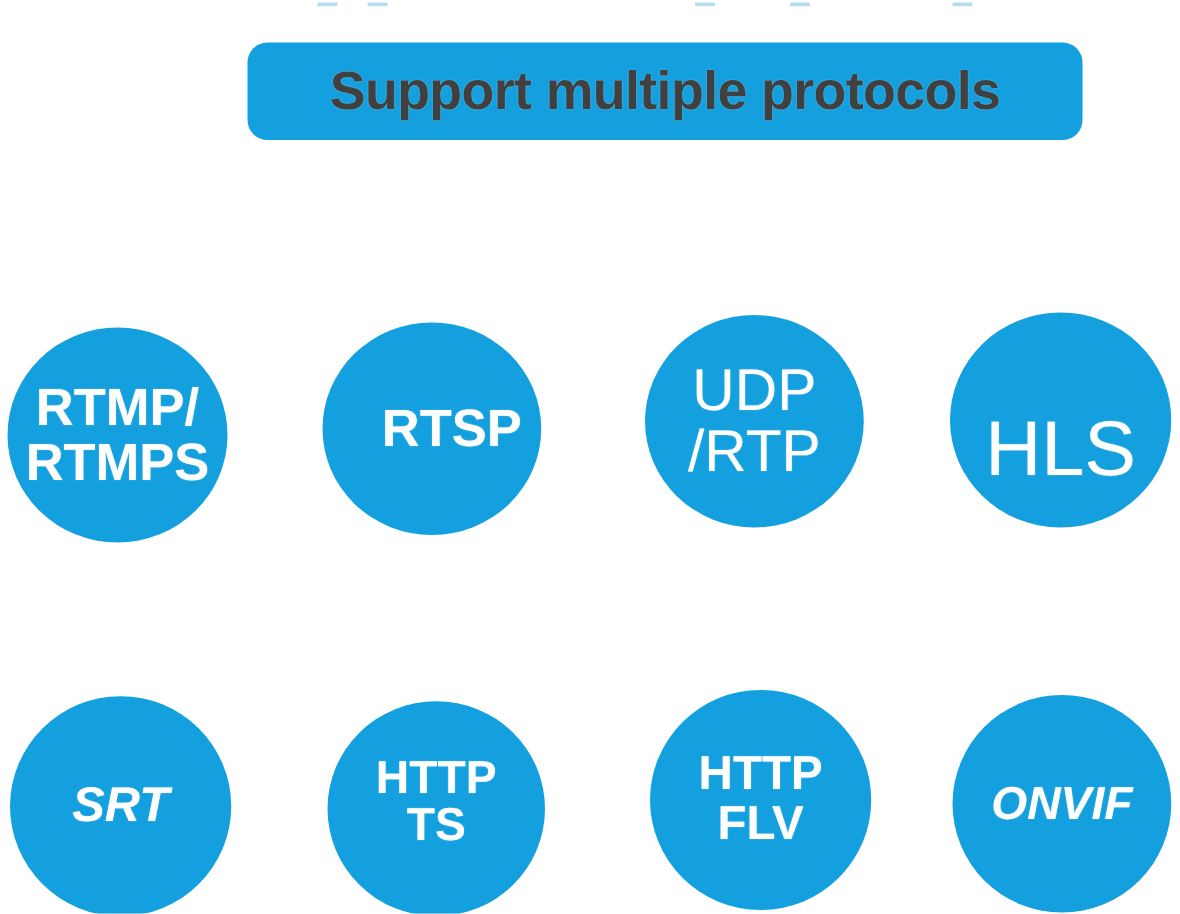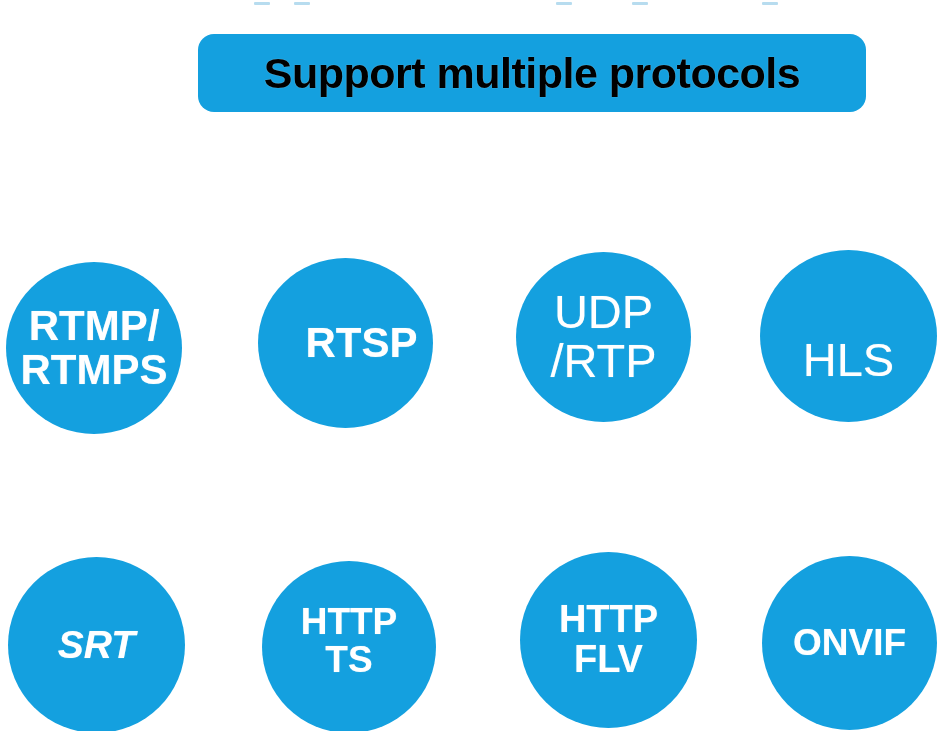--- a/index.html
+++ b/index.html
@@ -46,21 +46,21 @@
     width: 668px;
     height: 78px;
     background: #14a0df;
     border-radius: 16px;
     display: flex;
     align-items: center;
     justify-content: center;
     box-sizing: border-box;
   }
   .banner-text {
-    color: #000000;
+    color: #404040;
     font-family: "Liberation Sans", sans-serif;
     font-weight: bold;
     font-size: 43px;
     line-height: 1;
     letter-spacing: -0.5px;
     white-space: nowrap;
     text-shadow: 0 0 1px rgba(255,255,255,0.55);
   }
 
   
@@ -91,25 +91,25 @@
   #c-hls    { left: 760px; top: 250px; width: 177px; height: 172px; }
   
   #c-srt    { left: 8px;   top: 557px; width: 177px; height: 176px; }
   #c-httpts { left: 262px; top: 561px; width: 174px; height: 172px; }
   #c-httpflv{ left: 520px; top: 552px; width: 177px; height: 176px; }
   #c-onvif  { left: 762px; top: 556px; width: 175px; height: 174px; }
 
   #c-rtmp   .circle-label { font-size: 42px; }
   #c-rtsp   .circle-label { font-size: 42px; margin-left: 32px; }
   #c-udp    .circle-label { font-size: 47px; }
-  #c-hls    .circle-label { font-size: 47px; margin-top: 48px; }
+  #c-hls    .circle-label { font-size: 62px; margin-top: 48px; }
   #c-srt    .circle-label { font-size: 39px; font-style: italic; }
   #c-httpts .circle-label { font-size: 37px; }
   #c-httpflv.circle .circle-label { font-size: 38px; }
-  #c-onvif  .circle-label { font-size: 37px; }
+  #c-onvif  .circle-label { font-size: 37px; font-style: italic; }
 
   
   #c-httpts .circle-label { transform: translateY(-6px); }
 </style>
 </head>
 <body>
 
 <div id="canvas">
 
   <div class="top-fragments">

